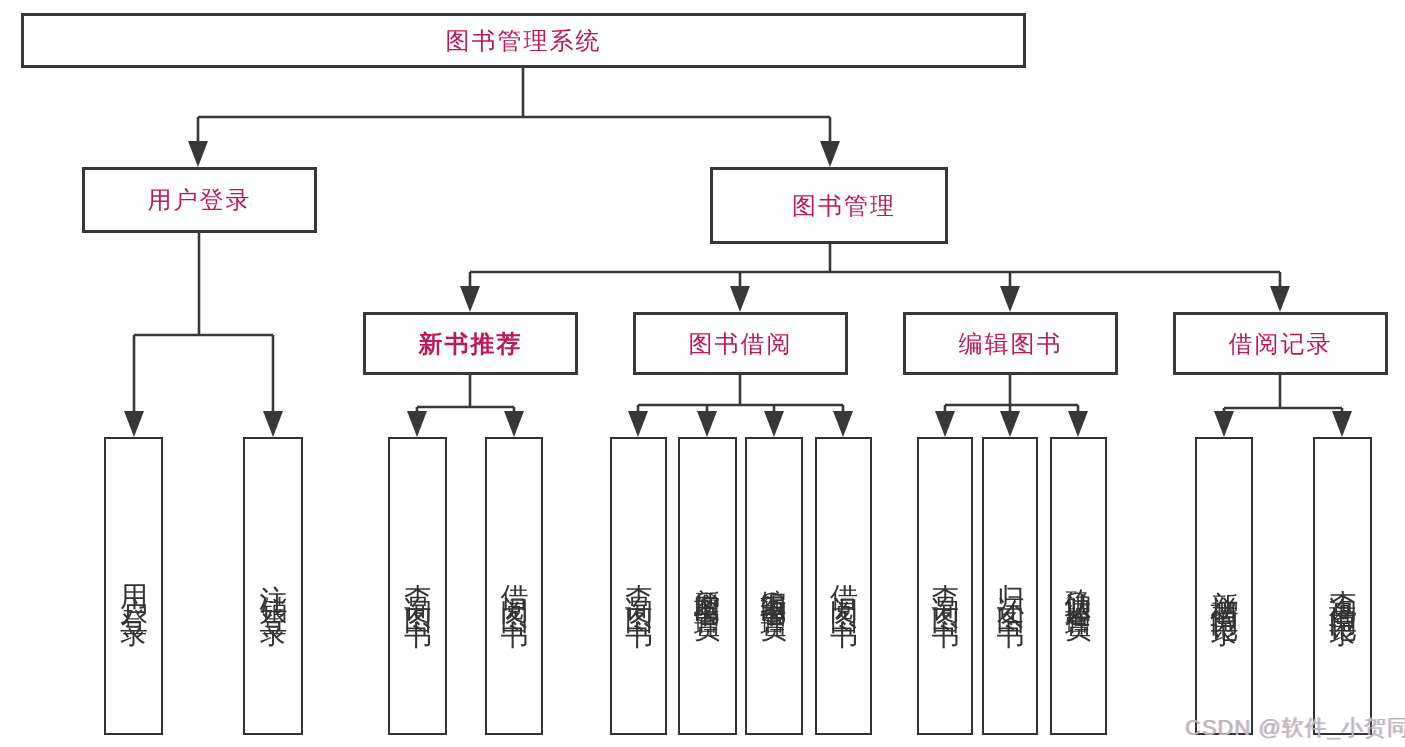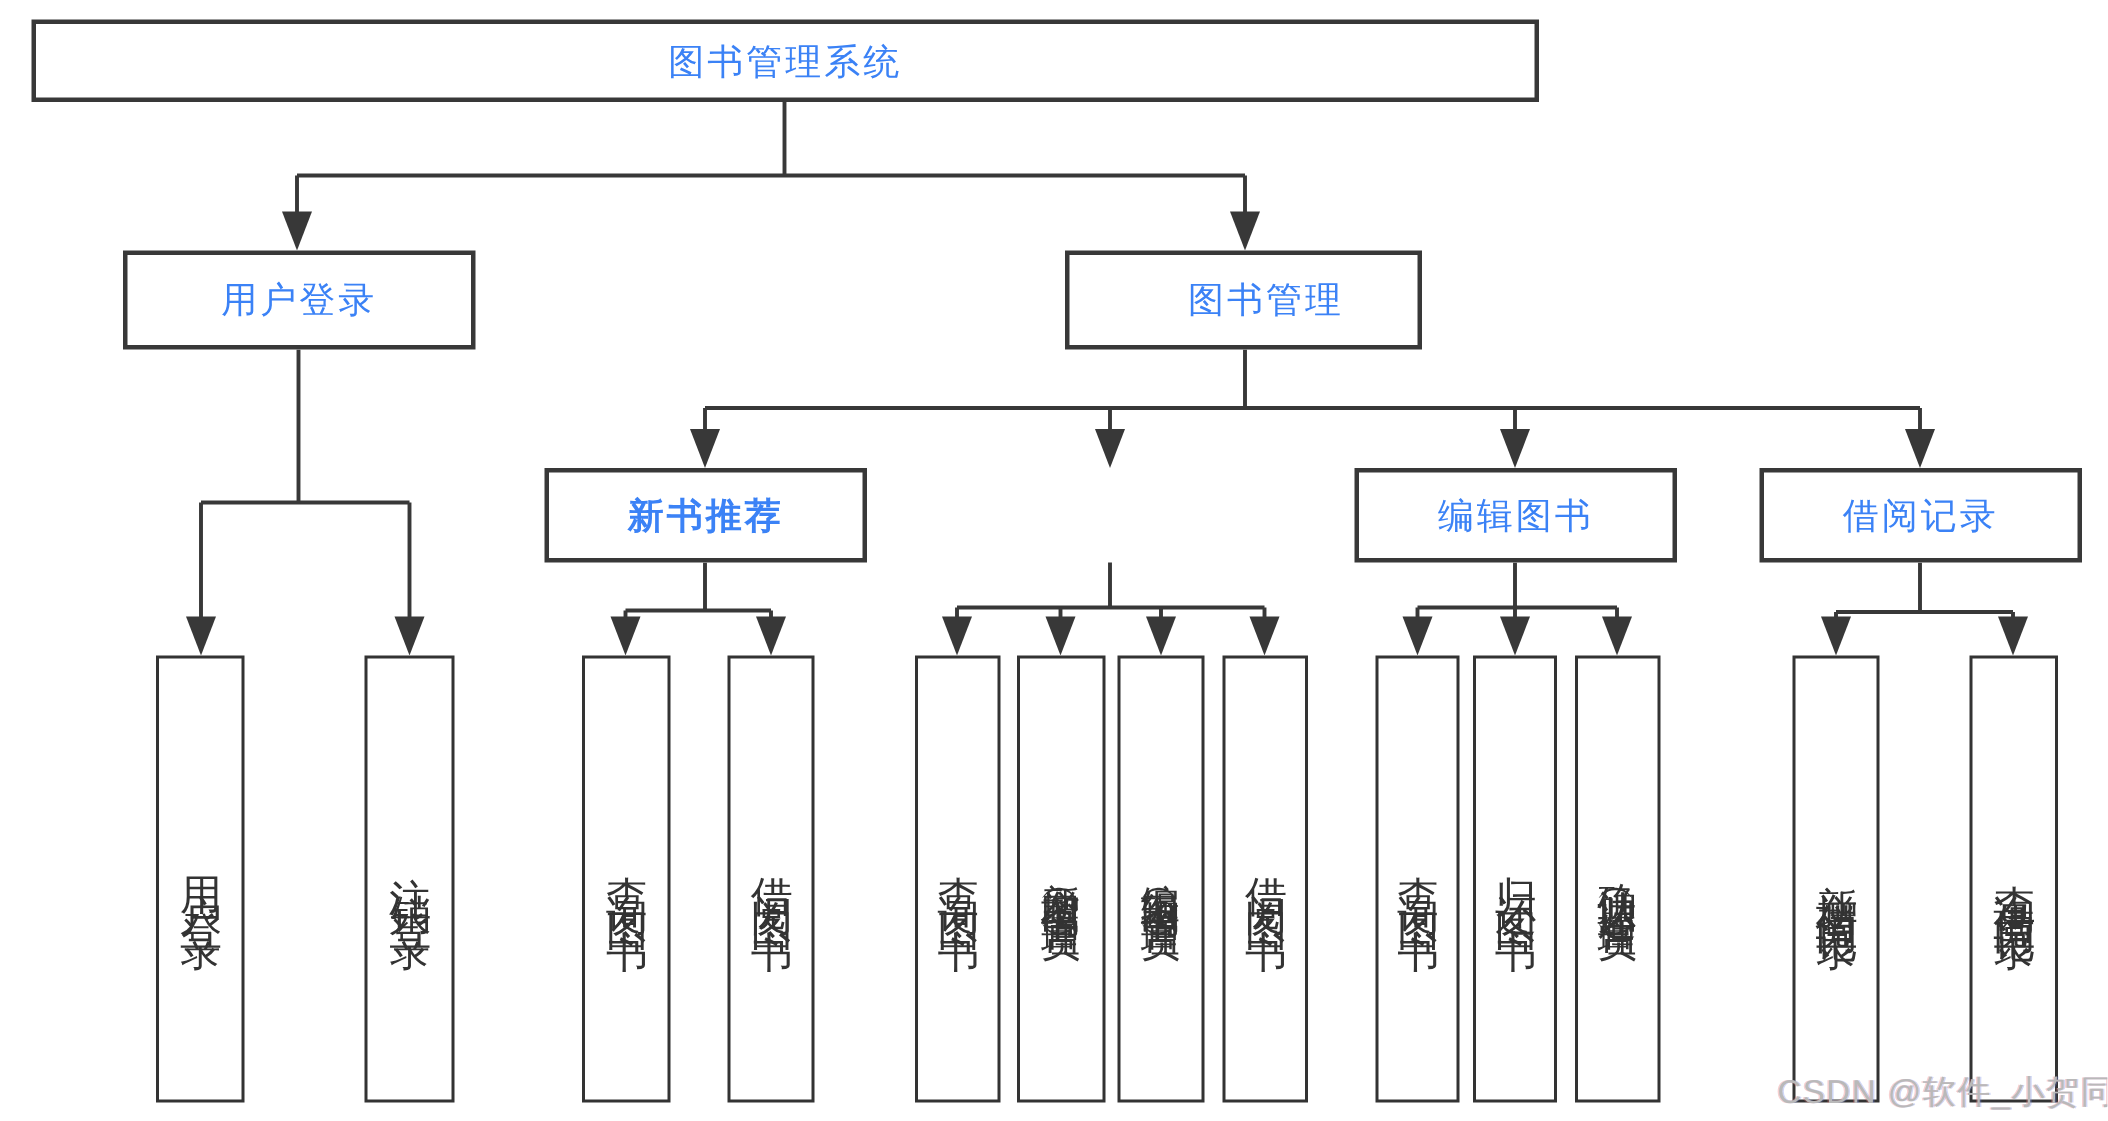--- a/index.html
+++ b/index.html
@@ -22,21 +22,21 @@
   }
 
   .hbox {
     position: absolute;
     background: #ffffff;
     border: 3px solid #383838;
     display: flex;
     align-items: center;
     justify-content: center;
     font-size: 24px;
-    color: #3b82f6;
+    color: #be185d;
     letter-spacing: 2px;
     z-index: 1;
   }
 
   .vbox {
     position: absolute;
     top: 437px;
     height: 298px;
     background: #ffffff;
     border: 2.5px solid #333333;
@@ -55,21 +55,21 @@
     line-height: 1;
     white-space: nowrap;
   }
 
   .vbox.len6 .vtext { letter-spacing: 6px; }
   .vbox.len9 .vtext { font-size: 26px; letter-spacing: 4px; }
 
   
   .root  { left: 21px;  top: 13px;  width: 1005px; height: 55px; }
   .l2a   { left: 82px;  top: 167px; width: 235px;  height: 66px; }
-  .l2b   { left: 710px; top: 167px; width: 238px;  height: 66px; padding-left: 30px; }
+  .l2b   { left: 710px; top: 167px; width: 238px;  height: 77px; padding-left: 30px; }
   .l3    { top: 312px; height: 63px; width: 215px; }
   .l3a   { left: 363px; font-weight: bold; }
   .l3b   { left: 633px; }
   .l3c   { left: 903px; }
   .l3d   { left: 1173px; }
 
   .leaf1  { left: 104px;  width: 59px; }
   .leaf2  { left: 243px;  width: 60px; }
   .leaf3  { left: 388px;  width: 59px; }
   .leaf4  { left: 485px;  width: 58px; }
@@ -147,20 +147,23 @@
   <div class="hbox l2a">
     <span>用户登录</span>
   </div>
   <div class="hbox l2b">
     <span>图书管理</span>
   </div>
 
   <div class="hbox l3 l3a">
     <span>新书推荐</span>
   </div>
+  <div class="hbox l3 l3b">
+    <span>图书借阅</span>
+  </div>
   <div class="hbox l3 l3c">
     <span>编辑图书</span>
   </div>
   <div class="hbox l3 l3d">
     <span>借阅记录</span>
   </div>
 
   <div class="vbox leaf1">
     <span class="vtext">用户登录</span>
   </div>

